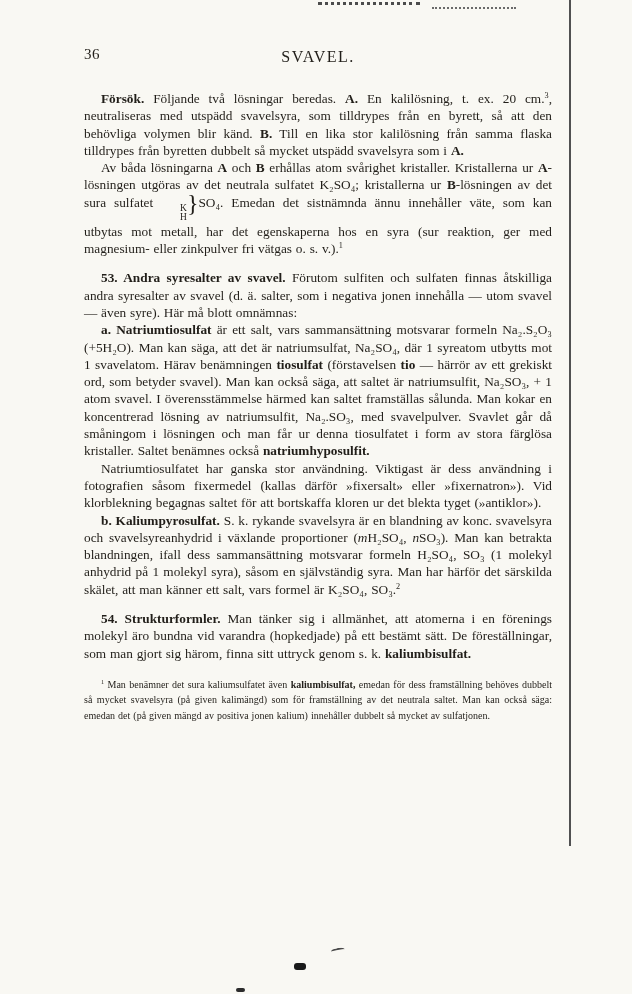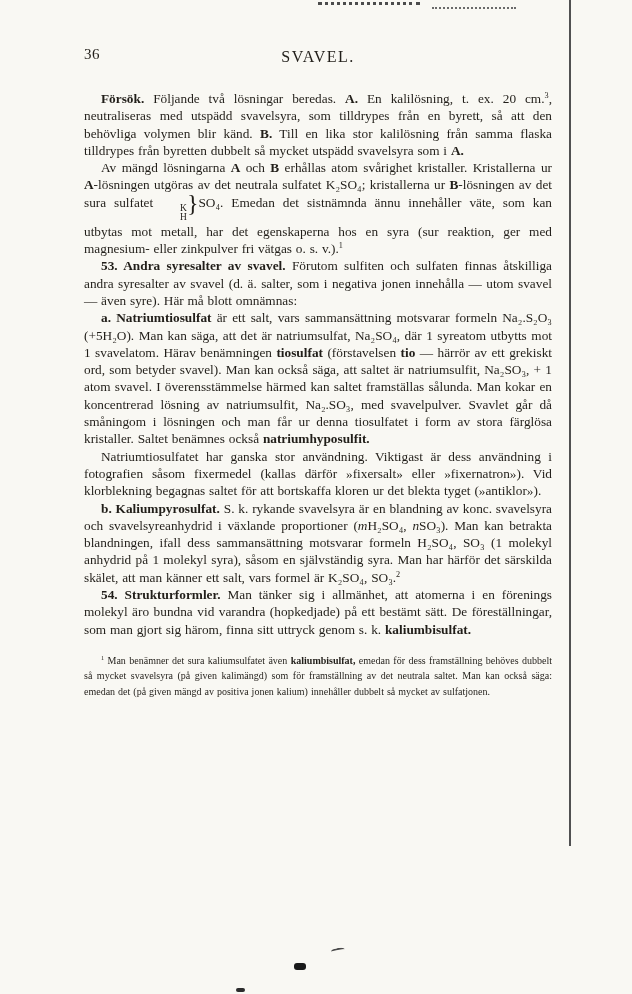--- a/index.html
+++ b/index.html
@@ -9,21 +9,21 @@
     background:#f9f8f3; color:#211e19; overflow:hidden;padding-left:12px;
   }
   .content { position:absolute; left:84px; top:46px; width:468px; }
   .pagehead { position:relative; height:22px; margin-bottom:22px; }
   .page-number { position:absolute; left:0; top:0; font-size:15px; letter-spacing:.5px; }
   .running-title { position:absolute; left:50%; top:2px; transform:translateX(-50%); font-size:16px; letter-spacing:1.5px; }
   .para {
     font-size:13.3px; line-height:17.3px; text-align:justify; text-indent:17px;
     word-spacing:.5px;
   }
-  .section { margin-top:0; }
+  .section { margin-top:12px; }
   .b { font-weight:bold; }
   .i { font-style:italic; }
   .sup { font-size:.62em; vertical-align:super; line-height:0; }
   .stack {
     display:inline-flex; flex-direction:column; align-items:center;
     font-size:9.5px; line-height:9.5px; vertical-align:-4px; margin-left:2px;
   }
   .brace { font-size:24px; line-height:0; vertical-align:-4px; font-weight:400; }
   .footnotes { margin-top:15px; }
   .footnotes .para { font-size:10px; line-height:15.3px; }
@@ -49,21 +49,21 @@
   <div class="artifact bottom-dash"></div>
 
   <div class="content">
     <div class="pagehead">
       <span class="page-number">36</span>
       <span class="running-title">SVAVEL.</span>
     </div>
 
     <main id="body-text">
         <p class="para"><span class="b">Försök.</span><span> Följande två lösningar beredas. </span><span class="b">A.</span><span> En kalilösning, t. ex. 20 cm.</span><span class="sup">3</span><span>, neutraliseras med utspädd svavelsyra, som tilldrypes från en byrett, så att den behövliga volymen blir känd. </span><span class="b">B.</span><span> Till en lika stor kalilösning från samma flaska tilldrypes från byretten dubbelt så mycket utspädd svavelsyra som i </span><span class="b">A.</span></p>
-        <p class="para"><span>Av mängd lösningarna </span><span class="b">A</span><span> och </span><span class="b">B</span><span> erhållas atom svårighet kristaller. Kristallerna ur </span><span class="b">A</span><span>-lösningen utgöras av det neutrala sulfatet K₂SO₄; kristallerna ur </span><span class="b">B</span><span>-lösningen av det sura sulfatet </span><span class="stack">
+        <p class="para"><span>Av båda lösningarna </span><span class="b">A</span><span> och </span><span class="b">B</span><span> erhållas atom svårighet kristaller. Kristallerna ur </span><span class="b">A</span><span>-lösningen utgöras av det neutrala sulfatet K₂SO₄; kristallerna ur </span><span class="b">B</span><span>-lösningen av det sura sulfatet </span><span class="stack">
             <span>K</span>
             <span>H</span>
           </span><span class="brace">}</span><span>SO₄. Emedan det sistnämnda ännu innehåller väte, som kan utbytas mot metall, har det egenskaperna hos en syra (sur reaktion, ger med magnesium- eller zinkpulver fri vätgas o. s. v.).</span><span class="sup">1</span></p>
         <p class="para section"><span class="b">53. Andra syresalter av svavel.</span><span> Förutom sulfiten och sulfaten finnas åtskilliga andra syresalter av svavel (d. ä. salter, som i negativa jonen innehålla — utom svavel — även syre). Här må blott omnämnas:</span></p>
         <p class="para"><span class="b">a. Natriumtiosulfat</span><span> är ett salt, vars sammansättning motsvarar formeln Na₂.S₂O₃ (+5H₂O). Man kan säga, att det är natriumsulfat, Na₂SO₄, där 1 syreatom utbytts mot 1 svavelatom. Härav benämningen </span><span class="b">tiosulfat</span><span> (förstavelsen </span><span class="b">tio</span><span> — härrör av ett grekiskt ord, som betyder svavel). Man kan också säga, att saltet är natriumsulfit, Na₂SO₃, + 1 atom svavel. I överensstämmelse härmed kan saltet framställas sålunda. Man kokar en koncentrerad lösning av natriumsulfit, Na₂.SO₃, med svavelpulver. Svavlet går då småningom i lösningen och man får ur denna tiosulfatet i form av stora färglösa kristaller. Saltet benämnes också </span><span class="b">natriumhyposulfit.</span></p>
         <p class="para"><span>Natriumtiosulfatet har ganska stor användning. Viktigast är dess användning i fotografien såsom fixermedel (kallas därför »fixersalt» eller »fixernatron»). Vid klorblekning begagnas saltet för att bortskaffa kloren ur det blekta tyget (»antiklor»).</span></p>
         <p class="para"><span class="b">b. Kaliumpyrosulfat.</span><span> S. k. rykande svavelsyra är en blandning av konc. svavelsyra och svavelsyreanhydrid i växlande proportioner (</span><span class="i">m</span><span>H₂SO₄, </span><span class="i">n</span><span>SO₃). Man kan betrakta blandningen, ifall dess sammansättning motsvarar formeln H₂SO₄, SO₃ (1 molekyl anhydrid på 1 molekyl syra), såsom en självständig syra. Man har härför det särskilda skälet, att man känner ett salt, vars formel är K₂SO₄, SO₃.</span><span class="sup">2</span></p>
         <p class="para section"><span class="b">54. Strukturformler.</span><span> Man tänker sig i allmänhet, att atomerna i en förenings molekyl äro bundna vid varandra (hopkedjade) på ett bestämt sätt. De föreställningar, som man gjort sig härom, finna sitt uttryck genom s. k. </span><span class="b">kaliumbisulfat.</span></p>
       </main>
 

